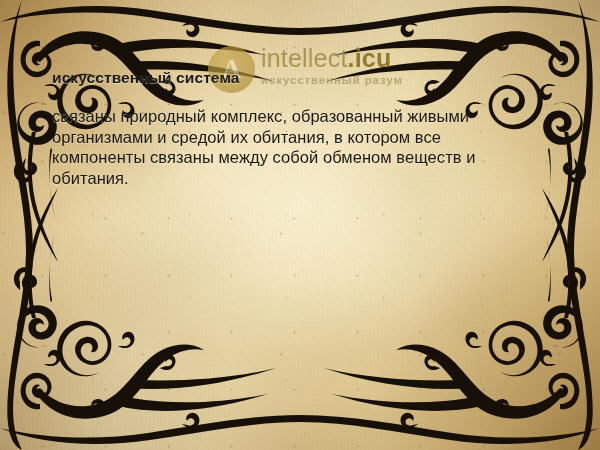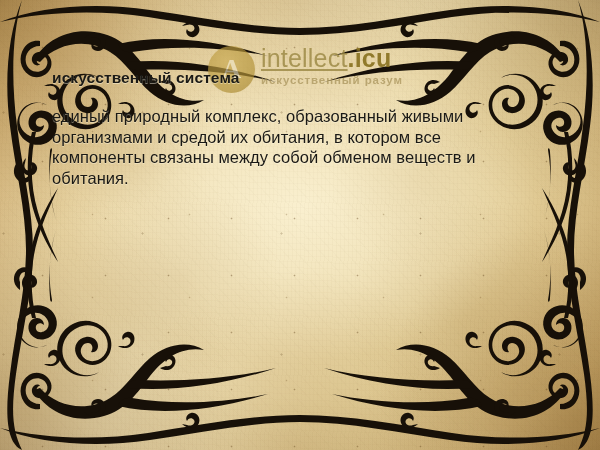--- a/index.html
+++ b/index.html
@@ -143,21 +143,20 @@
   .wm-main {
     font-size: 25px;
     line-height: 27px;
     letter-spacing: 0.2px;
     white-space: nowrap;
   }
   .wm-main .wm-light {
     color: #9a8742;
     opacity: 0.80;
     font-weight: normal;
-    text-decoration: underline;
   }
   .wm-main .wm-bold {
     color: #8a7322;
     opacity: 0.92;
     font-weight: bold;
   }
   .wm-sub {
     font-size: 11.5px;
     line-height: 14px;
     color: #a8935a;
@@ -330,20 +329,20 @@
     </div>
     <div class="wm-text">
       <div class="wm-main"><span class="wm-light">intellect</span><span class="wm-bold">.icu</span></div>
       <div class="wm-sub">искусственный  разум</div>
     </div>
   </div>
 
   <div class="content">
     <h1 class="term">искусственный система</h1>
     <p class="definition">
-      <span class="defline">единый природный комплекс, образованный живыми</span>
+      <span class="defline">связаны природный комплекс, образованный живыми</span>
       <span class="defline">организмами и средой их обитания, в котором все</span>
       <span class="defline">компоненты связаны между собой обменом веществ и</span>
       <span class="defline">обитания.</span>
     </p>
   </div>
 
 </div>
 
 </body></html>

